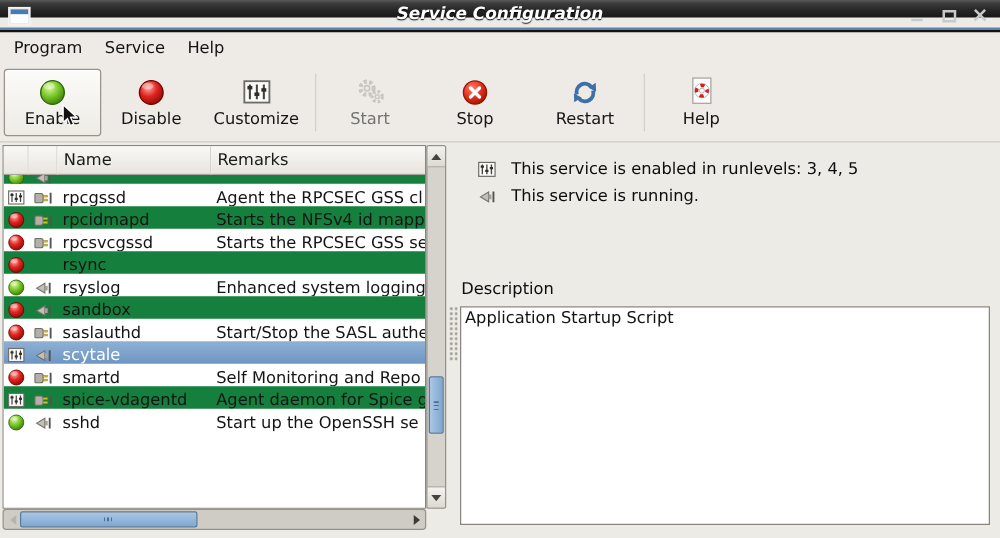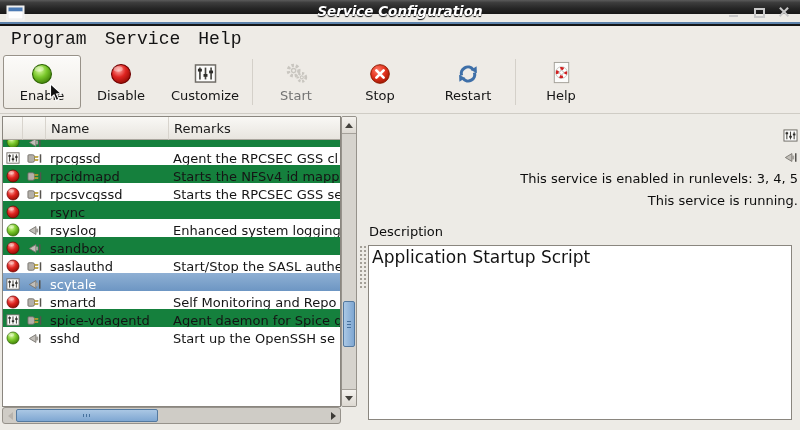--- a/index.html
+++ b/index.html
@@ -18,21 +18,21 @@
   .wc-btn{width:16px;height:16px;display:flex;align-items:center;justify-content:center;}
   .wc{position:relative;width:12px;height:12px;display:block;}
   .wc.minimize::after{content:"";position:absolute;left:1px;bottom:1px;width:9px;height:2px;background:#c9c9c9;}
   .wc.maximize::after{content:"";position:absolute;left:1px;top:2px;width:7px;height:6px;border:2px solid #c9c9c9;}
   .wc.close::before,.wc.close::after{content:"";position:absolute;left:0;top:5px;width:12px;height:2.4px;background:#c9c9c9;}
   .wc.close::before{transform:rotate(45deg);}
   .wc.close::after{transform:rotate(-45deg);}
   
   #menubar{position:absolute;left:0;top:26px;width:800px;height:25px;background:#eeebe6;}
   #menu-items{display:flex;height:100%;align-items:center;padding-left:2px;}
-  .menu-item{padding:3px 9px;font-size:18px;color:#141414;font-family:Liberation Mono, monospace;}
+  .menu-item{padding:3px 9px;font-size:13px;color:#141414;}
   
   #toolbar{position:absolute;left:0;top:51px;width:800px;height:63px;background:#eeebe6;
     border-bottom:1px solid #cfccc5;box-sizing:border-box;}
   #toolbar-buttons{display:flex;align-items:center;height:100%;padding-left:3px;}
   .tbtn{height:54px;display:flex;flex-direction:column;align-items:center;justify-content:flex-start;
     padding-top:4px;box-sizing:border-box;border:1px solid transparent;border-radius:3px;}
   .tbtn .ticon{height:27px;display:flex;align-items:center;justify-content:center;}
   .tbtn .tlabel{font-size:13px;color:#161616;margin-top:1px;}
   .tbtn.focused{border:1px solid #989289;background:linear-gradient(180deg,#fcfbf9,#eeebe5);
     box-shadow:inset 0 1px 0 #fff;}
@@ -82,24 +82,24 @@
   #hthumb::after{content:"";position:absolute;top:4px;bottom:4px;left:66px;width:9px;
     background:repeating-linear-gradient(90deg,#46719d 0 1px,transparent 1px 3px);}
   
   #pane-handle{position:absolute;left:359px;top:245px;width:7px;height:44px;
     background-image:radial-gradient(circle,#a39f97 1px,transparent 1.3px);background-size:4px 4px;}
   
   #details{position:absolute;left:369px;top:121px;width:429px;font-size:13px;color:#0d0d0d;}
   #intro{line-height:19px;}
   #intro b{font-weight:bold;}
   #bullets{margin-top:7px;}
-  .bullet{display:flex;align-items:flex-end;gap:25px;padding-left:13px;height:22px;flex-direction:column;}
+  .bullet{display:flex;align-items:flex-start;gap:12px;padding-left:13px;height:22px;}
   #desc-label{position:absolute;left:369px;top:224px;font-size:13px;color:#0d0d0d;}
   #desc-box{position:absolute;left:368px;top:245px;width:424px;height:175px;box-sizing:border-box;
-    background:#fff;border:1px solid #8a867f;font-size:17px;color:#131313;padding:1px 3px;}
+    background:#fff;border:1px solid #8a867f;font-size:13px;color:#131313;padding:1px 3px;}
   
   #cursor{position:absolute;left:49px;top:83px;width:16px;height:20px;pointer-events:none;}
 </style>
 </head>
 <body>
 
 <div id="titlebar">
   <span id="win-icon">
     <svg width="19" height="16" viewBox="0 0 19 16">
       <rect x="1" y="1" width="17" height="14" fill="#e9e9e9" stroke="#f5f5f5" stroke-width="1"></rect>

